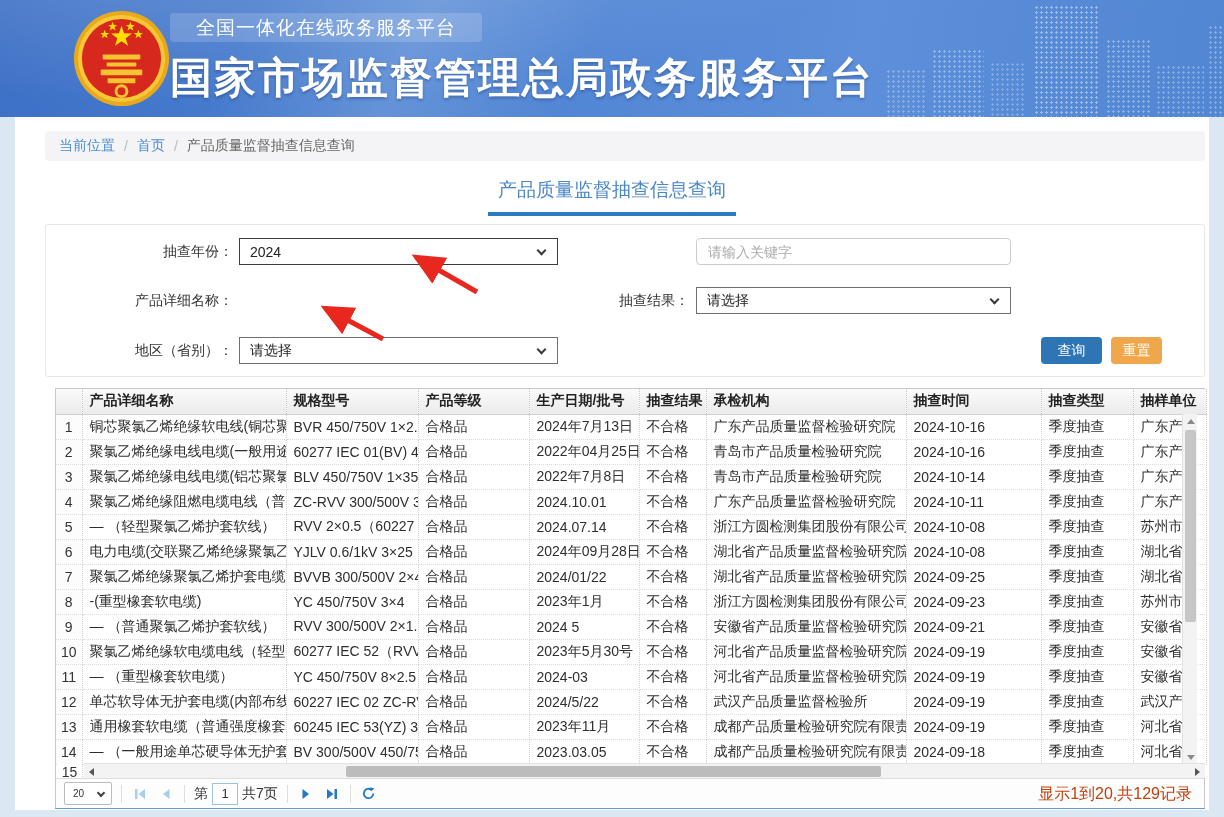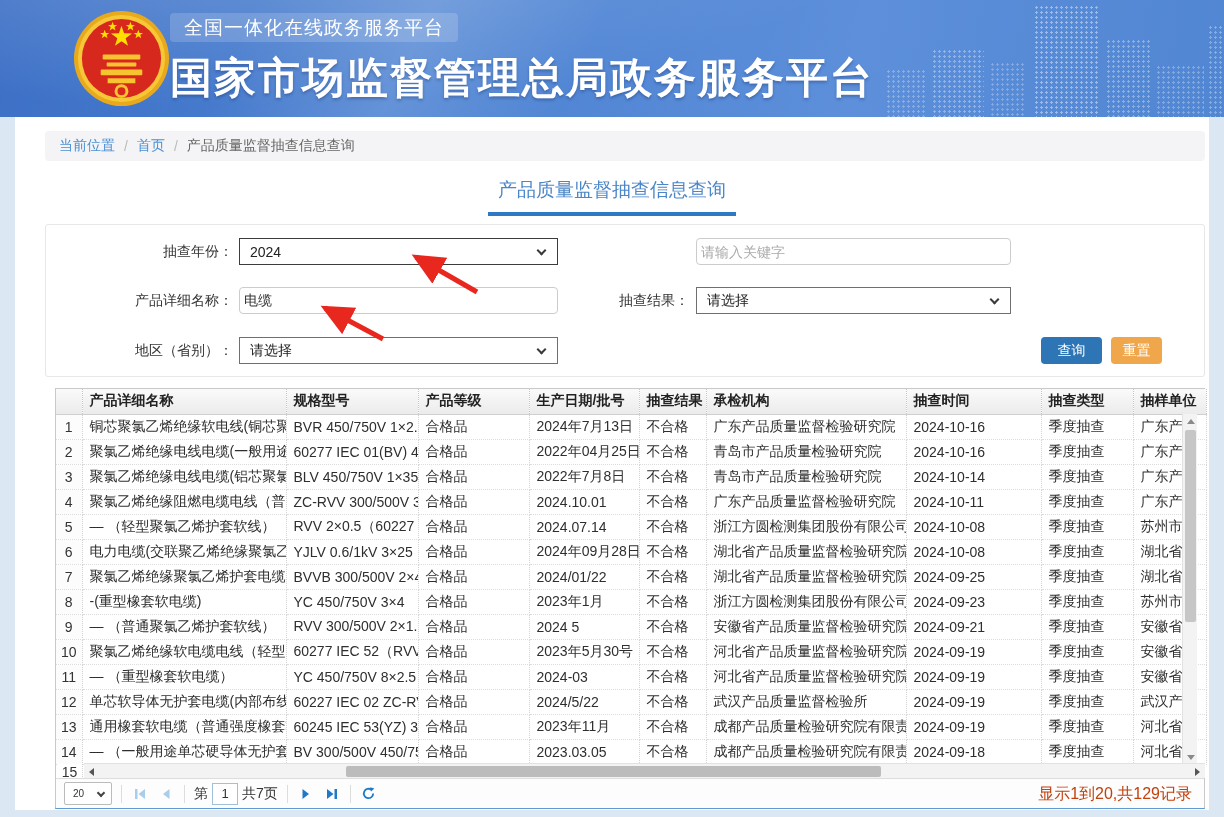--- a/index.html
+++ b/index.html
@@ -12,21 +12,21 @@
     background:linear-gradient(100deg,#3d70c6 0%,#4c82d2 35%,#5d8fda 70%,#5186d2 100%); }
   .hdr::before { content:""; position:absolute; left:0; top:0; width:100%; height:100%;
     background:linear-gradient(115deg,transparent 20%,rgba(255,255,255,.14) 34%,transparent 48%),
                radial-gradient(ellipse 900px 220px at 18% -40%,rgba(255,255,255,.18),transparent 70%); }
   .skyline { position:absolute; right:0; bottom:0; width:340px; height:117px; }
   .bld { position:absolute; bottom:0;
     background-image:radial-gradient(circle,rgba(255,255,255,.55) 1px,transparent 1.4px);
     background-size:5px 5px; }
   .emblem { position:absolute; left:72px; top:9px; width:99px; height:99px; }
   .hdr-pill { position:absolute; left:170px; top:13px; height:29px; line-height:29px;
-    padding:0 14px; background:rgba(255,255,255,.17); border-radius:4px;
+    padding:0 26px; background:rgba(255,255,255,.17); border-radius:4px;
     color:#fff; font-size:19px; letter-spacing:1px; }
   .hdr-title { position:absolute; left:170px; top:50px; color:#fff; font-size:42px;
     font-weight:bold; letter-spacing:2px; text-shadow:0 2px 3px rgba(10,30,80,.3); }
 
   
   .card { position:absolute; left:15px; top:117px; width:1194px; height:693px; background:#fff; }
 
   
   .crumb { position:absolute; left:45px; top:131px; width:1160px; height:30px;
     background:#f4f4f6; border-radius:4px; display:flex; align-items:center;
@@ -44,21 +44,21 @@
   .formbox { position:absolute; left:45px; top:224px; width:1160px; height:153px;
     border:1px solid #e7e7e7; border-radius:3px; background:#fff; }
   .frow { position:absolute; height:27px; display:flex; align-items:center; }
   .flabel { font-size:14px; color:#333; text-align:right; }
   .sel { position:absolute; height:27px; border:1px solid #6f6f6f; background:#fff;
     display:flex; align-items:center; padding:0 10px; font-size:14px; color:#222; cursor:pointer; }
   .sel .chev { position:absolute; right:12px; top:8px; width:7px; height:7px;
     border-right:2px solid #3a3a3a; border-bottom:2px solid #3a3a3a; transform:rotate(45deg); }
   .sel.dark { border-color:#3c3c3c; }
   .tinput { position:absolute; height:27px; border:1px solid #ccc; border-radius:4px;
-    padding:0 4px; font-size:14px; color:#333; outline:none; font-family:inherit; }
+    padding:0 11px; font-size:14px; color:#333; outline:none; font-family:inherit; }
   .tinput::placeholder { color:#aaa; }
   .btn { position:absolute; height:27px; border:none; border-radius:4px; color:#fff;
     font-size:14px; cursor:pointer; font-family:inherit; }
 
   
   .gridwrap { position:absolute; left:55px; top:388px; width:1150px; height:421px;
     border:1px solid #c9c9c9; border-bottom:2px solid #5e9bd3; background:#fff; }
   table.grid { border-collapse:collapse; table-layout:fixed; width:1150px; font-size:14px; }
   table.grid th { height:25px; background:linear-gradient(#fafafa,#ebebeb);
     border-right:1px dotted #c6c6c6; border-bottom:1px solid #cfcfcf;
@@ -163,21 +163,20 @@
     </div>
     <div class="frow" style="left:0;top:112px;width:187px;justify-content:flex-end">
       <span class="flabel">地区（省别）：</span>
     </div>
 
     <div class="sel dark" style="left:193px;top:13px;width:319px">
       <span>2024</span>
       <span class="chev"></span>
     </div>
     <input class="tinput" style="left: 650px; top: 13px; width: 315px;" placeholder="请输入关键字">
-    <input class="tinput" style="left: 193px; top: 62px; width: 319px;" value="电缆">
     <div class="sel" style="left:650px;top:62px;width:315px">
       <span>请选择</span>
       <span class="chev"></span>
     </div>
     <div class="sel" style="left:193px;top:112px;width:319px">
       <span>请选择</span>
       <span class="chev"></span>
     </div>
 
     <button class="btn" style="left:995px;top:112px;width:61px;background:#2e75b6">查询</button>

